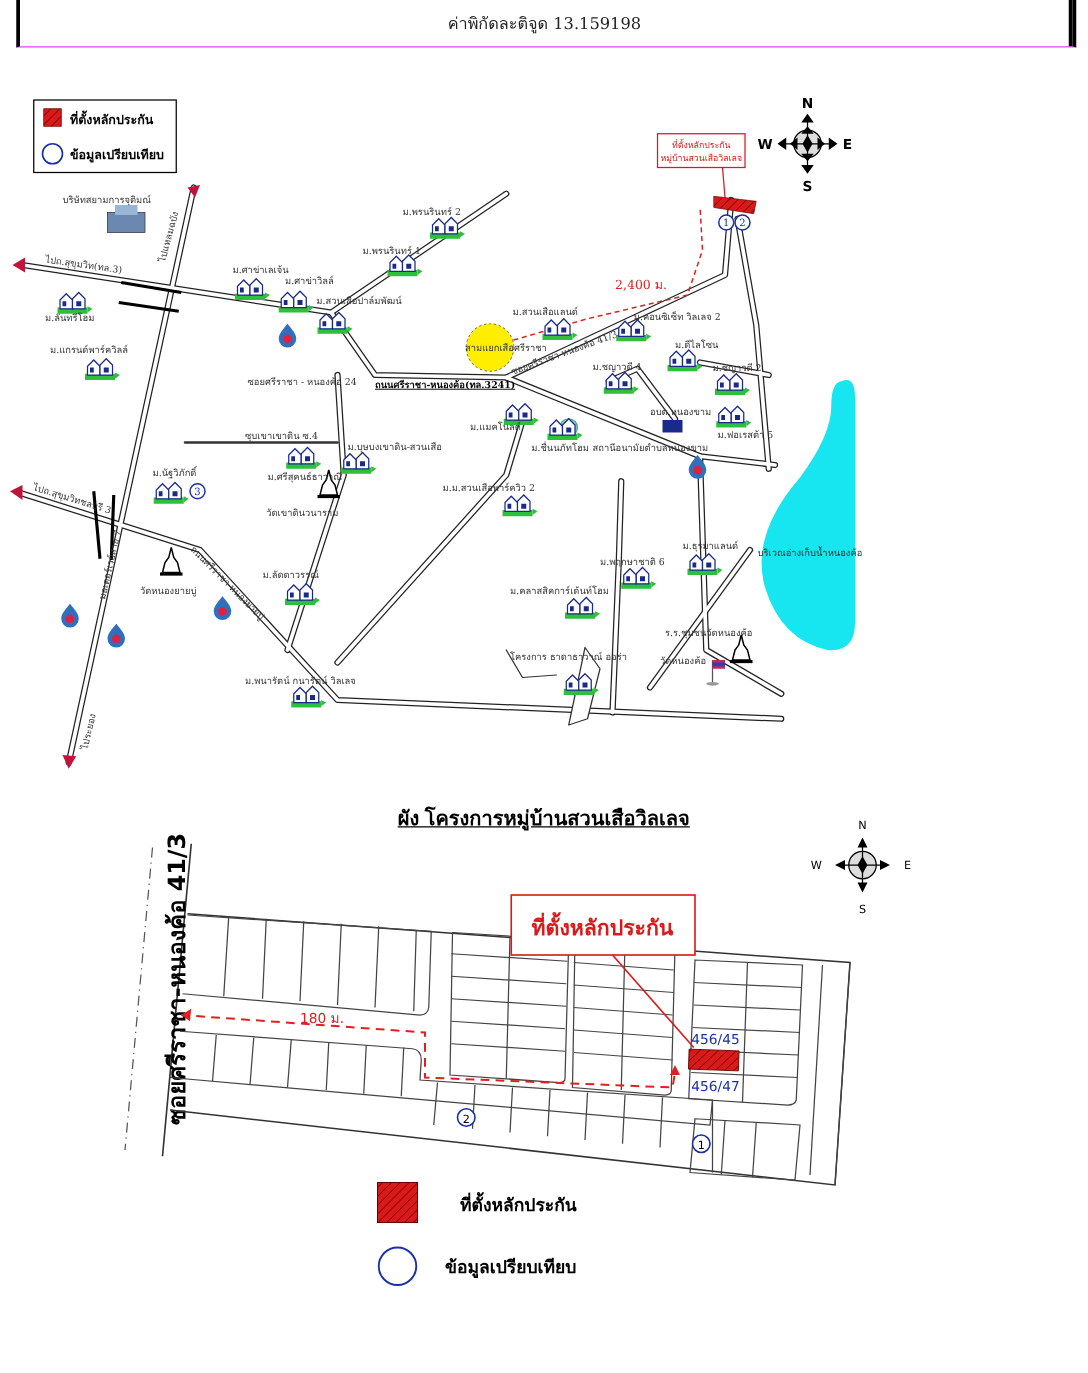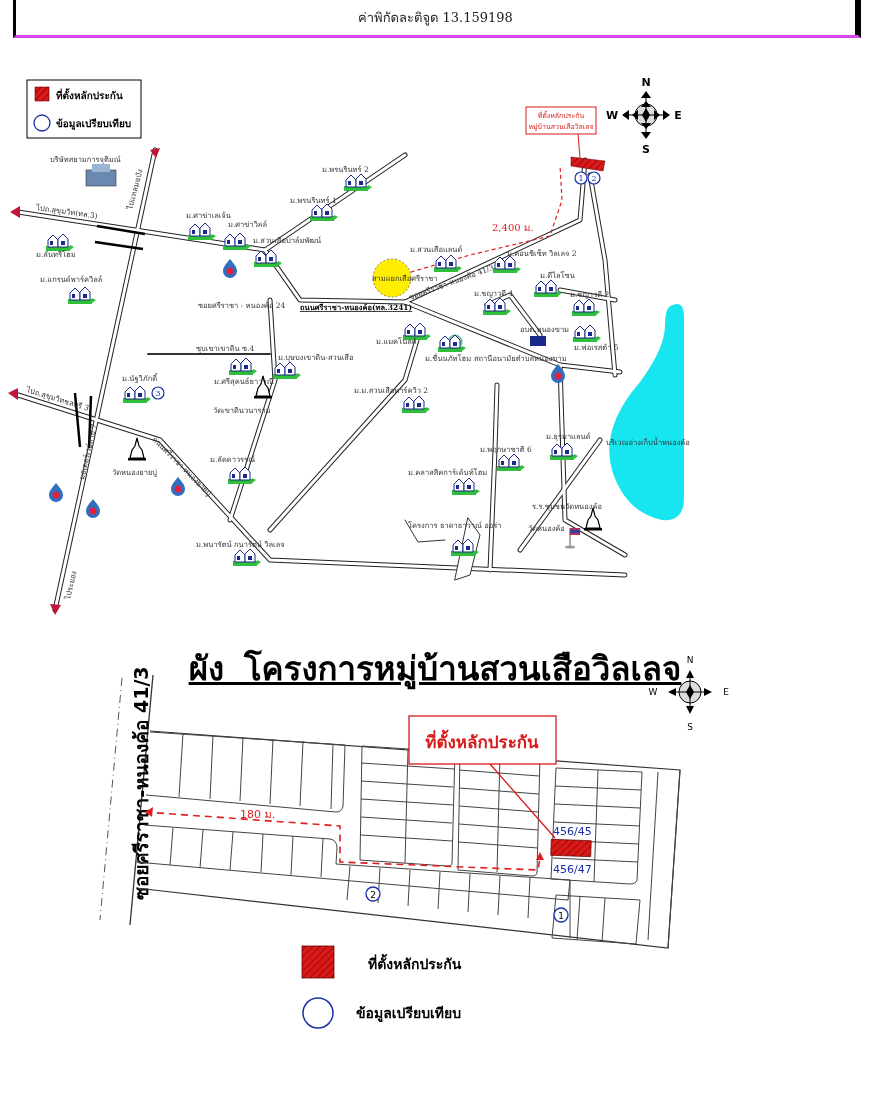--- a/index.html
+++ b/index.html
@@ -1,22 +1,22 @@
 <!DOCTYPE html>
 <html><head>
 <meta charset="utf-8">
 <style>
   html,body{margin:0;padding:0;background:#fff;}
   body{width:870px;height:1098px;position:relative;overflow:hidden;font-family:"DejaVu Sans",sans-serif;}
-  .coord-bar{position:absolute;left:13px;top:0;width:848px;height:38px;border-left:3px solid #000;border-right:3px solid #000;border-bottom:3px solid #d946ef;box-sizing:border-box;display:flex;flex-direction:column;}
+  .coord-bar{position:absolute;left:13px;top:0;width:848px;height:38px;border-left:3px solid #000;border-right:3px solid #000;border-bottom:1px solid #d946ef;box-sizing:border-box;display:flex;flex-direction:column;}
   .coord-cell{flex:1;display:flex;align-items:center;justify-content:center;font-family:"DejaVu Serif",serif;font-size:13px;color:#222;}
   .coord-cell.left{border-right:3px solid #000;}
   svg text{font-family:"DejaVu Serif",serif;}
   .lbl{font-size:7.5px;fill:#333;}
-  .plan-title{position:absolute;left:0;width:870px;top:642px;text-align:center;font-family:Liberation Mono, monospace;font-weight:bold;font-size:33px;color:#000;}
+  .plan-title{position:absolute;left:0;width:870px;top:642px;text-align:center;font-family:Liberation Sans, sans-serif;font-weight:bold;font-size:16px;color:#000;}
   .plan-title span{text-decoration:underline;}
 </style>
 </head>
 <body>
 
 <div class="coord-bar">
   <div class="coord-cell left">ค่าพิกัดละติจูด 13.159198</div>
 </div>
 
 <svg style="position:absolute;left:0;top:60px" width="870" height="570" viewBox="0 60 870 570">

